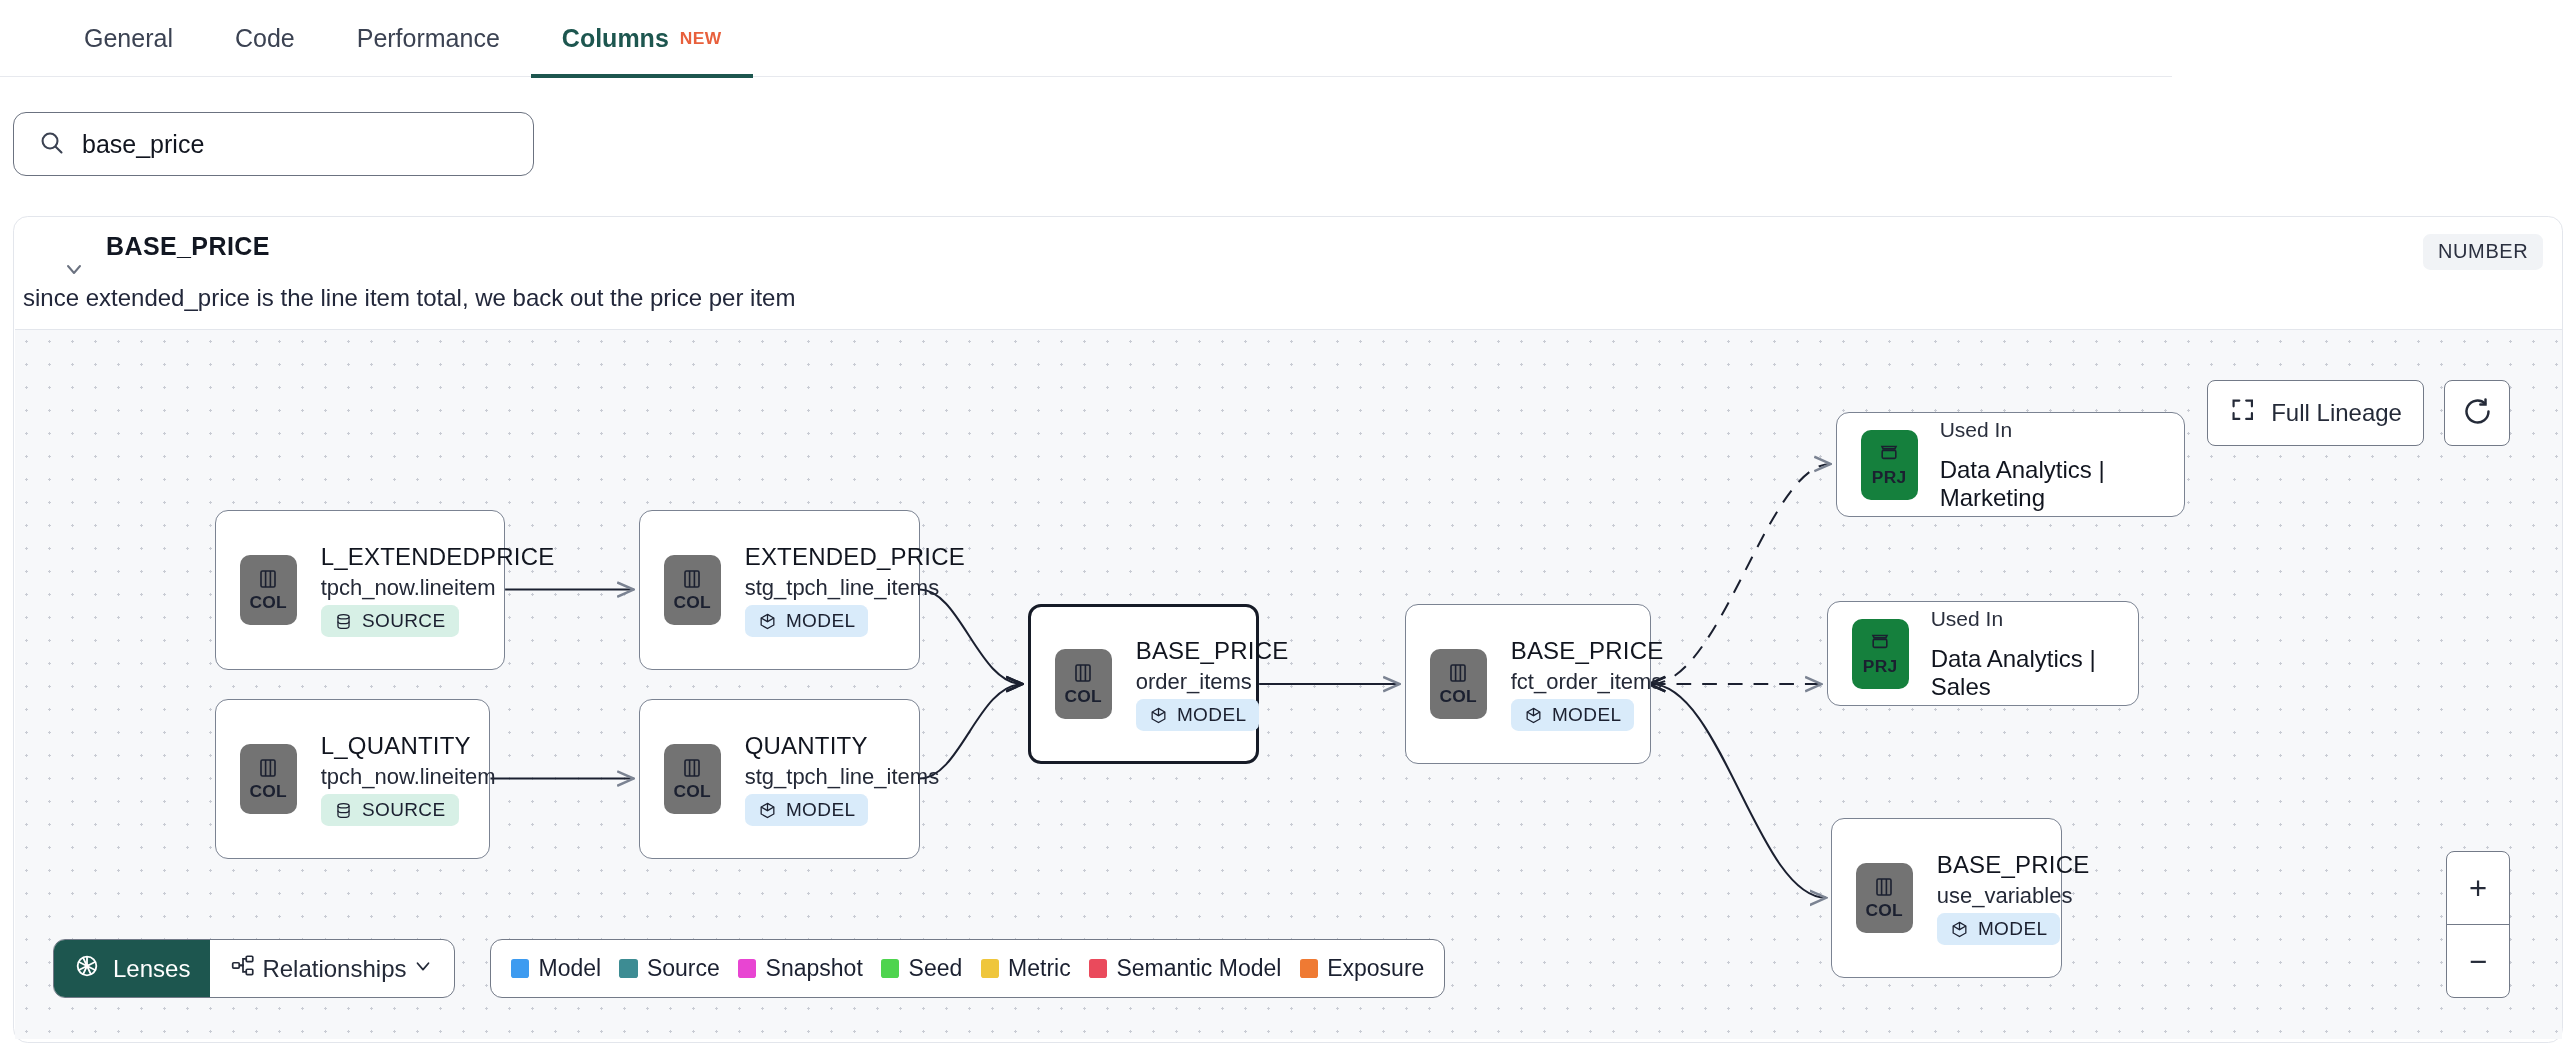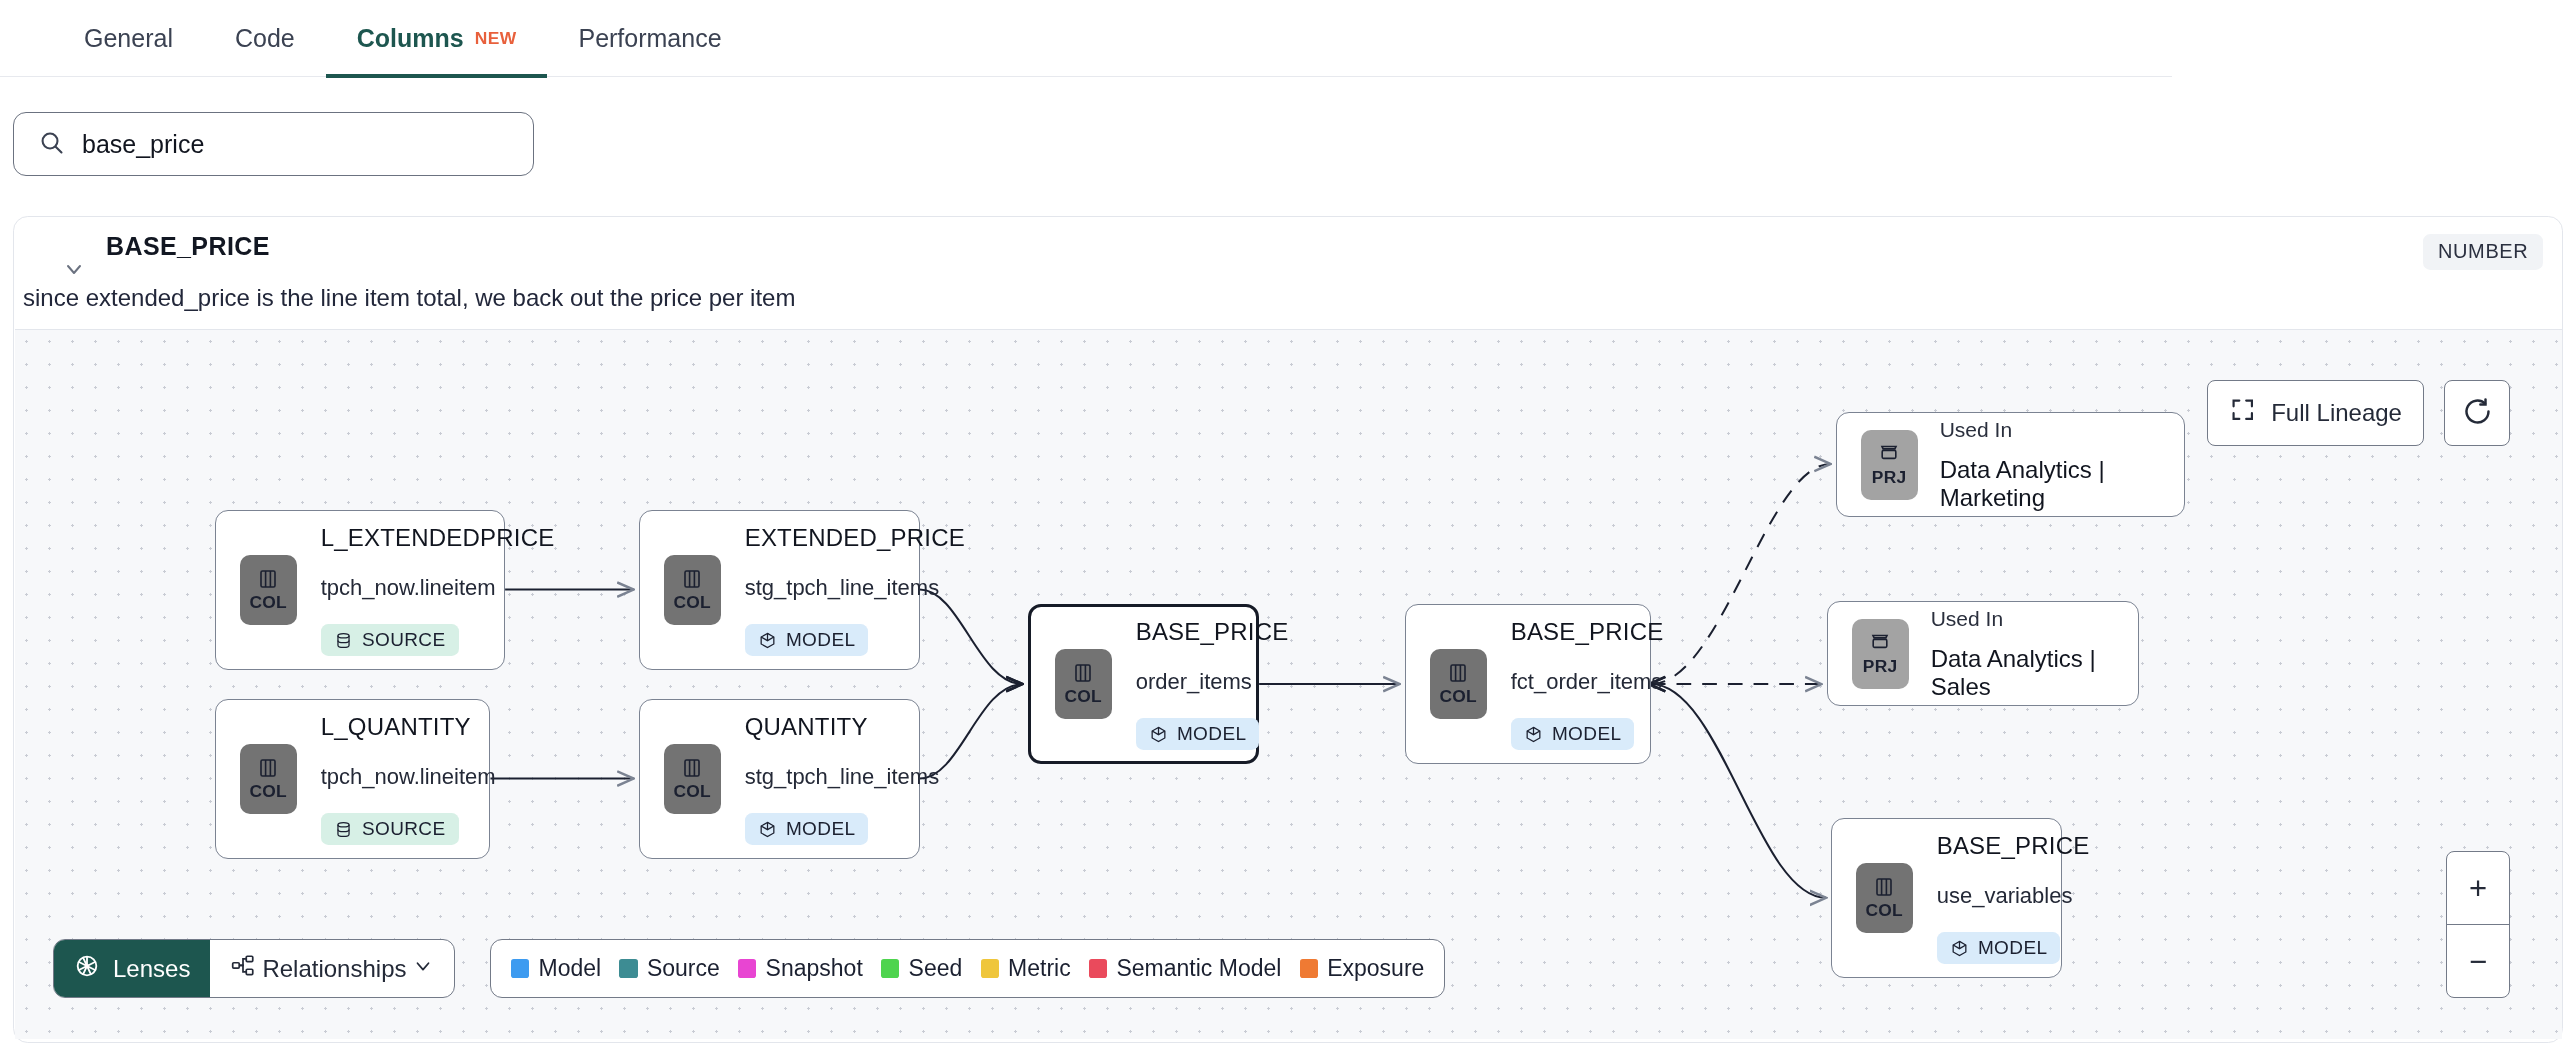--- a/index.html
+++ b/index.html
@@ -103,37 +103,37 @@
     cursor: pointer;
   }
   .node.selected { border: 3.7px solid #161b27; }
   .node-badge {
     width: 57px; height: 70px;
     border-radius: 10px;
     display: flex; flex-direction: column; align-items: center; justify-content: center;
     gap: 1.8px; flex: none;
   }
   .node-badge.col { background: #737373; }
-  .node-badge.prj { background: #a3a3a3; }
+  .node-badge.prj { background: #15803d; }
   .badge-text { font-size: 17.4px; font-weight: 700; color: #1b2030; letter-spacing: 0.3px; }
   .node-body { display: flex; flex-direction: column; }
   .node-title { font-size: 24px; color: #11151f; letter-spacing: 0.2px; }
   .node-sub { font-size: 22px; color: #242937; }
   .pill {
     display: inline-flex; align-items: center; gap: 9.2px;
     border-radius: 7.3px; padding: 4.6px 13px;
     font-size: 19px; letter-spacing: 0.4px; color: #1b2030;
     width: fit-content;
   }
   .pill.source { background: #d7f0e6; }
   .pill.model  { background: #d9ebfa; }
 
   
   .node.col-node { padding: 0 24px 0 24px; gap: 24px; }
-  .node.col-node .node-body { gap: 23px; align-items: flex-start; }
+  .node.col-node .node-body { gap: 4px; align-items: flex-start; }
   .node.prj-node { padding: 0 24px; gap: 22px; }
   .node.prj-node .node-body { gap: 14px; align-items: flex-start; }
   .prj-label { font-size: 21px; color: #2a2f3d; }
   .prj-name  { font-size: 24px; color: #11151f; }
 
   
   .ctl {
     position: absolute;
     background: #fff; border: 1.8px solid #737a88; border-radius: 8px;
     display: flex; align-items: center; justify-content: center;
@@ -183,26 +183,26 @@
 </head>
 <body>
 
 <div class="tabbar">
   <div class="tab">
     <span>General</span>
   </div>
   <div class="tab">
     <span>Code</span>
   </div>
+  <div class="tab">
+    <span>Performance</span>
+  </div>
   <div class="tab active">
     <span>Columns</span>
     <span class="tab-new">NEW</span>
-  </div>
-  <div class="tab">
-    <span>Performance</span>
   </div>
 </div>
 
 <div class="searchwrap">
   <div class="searchbox">
     <span>
       <svg width="27.5" height="27.5" viewBox="0 0 24 24" fill="none" stroke="#3b4252" stroke-width="1.8">
         <circle cx="10.5" cy="10.5" r="6.5"></circle>
           <line x1="15.4" y1="15.4" x2="20.5" y2="20.5" stroke-linecap="round"></line>
       </svg>

